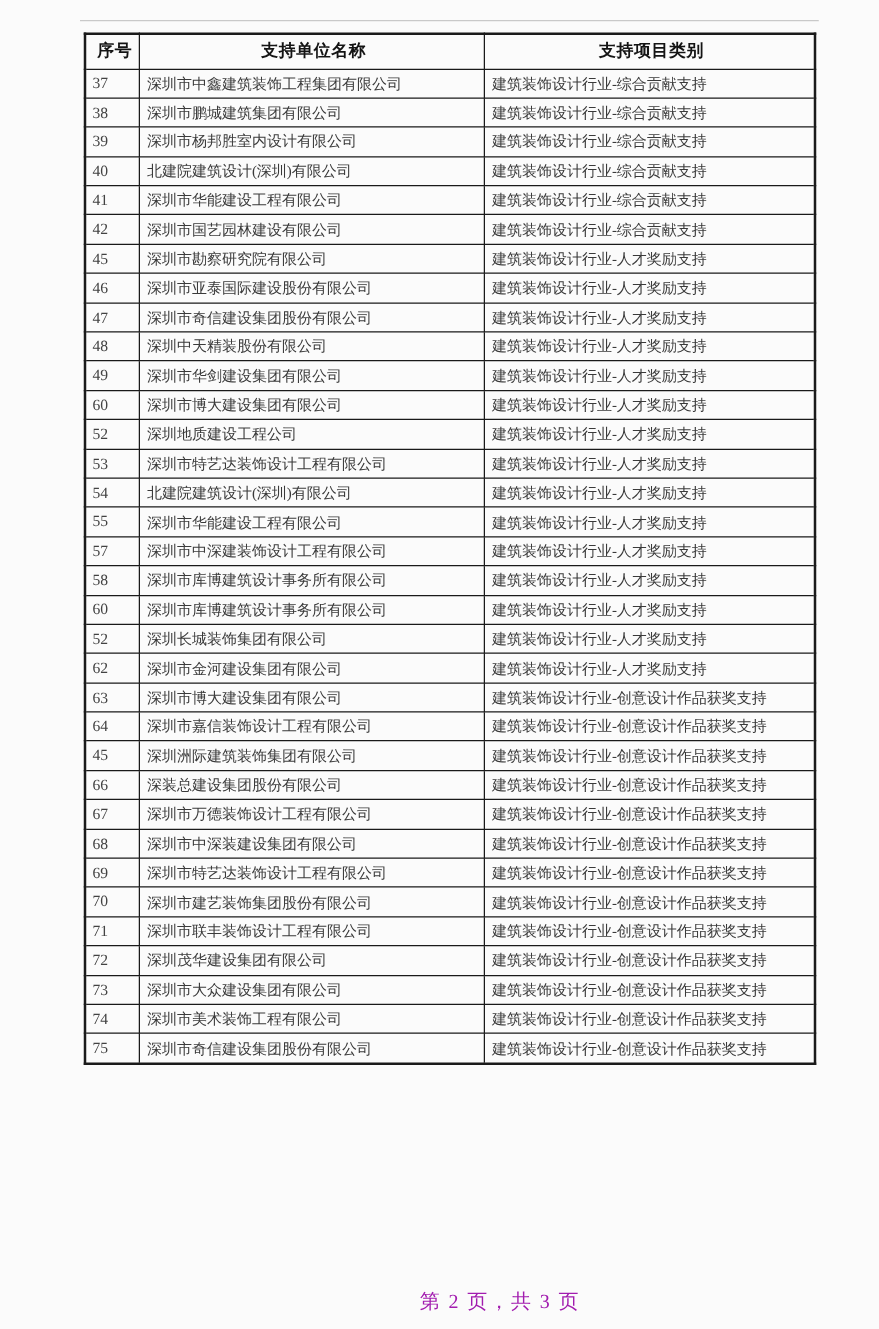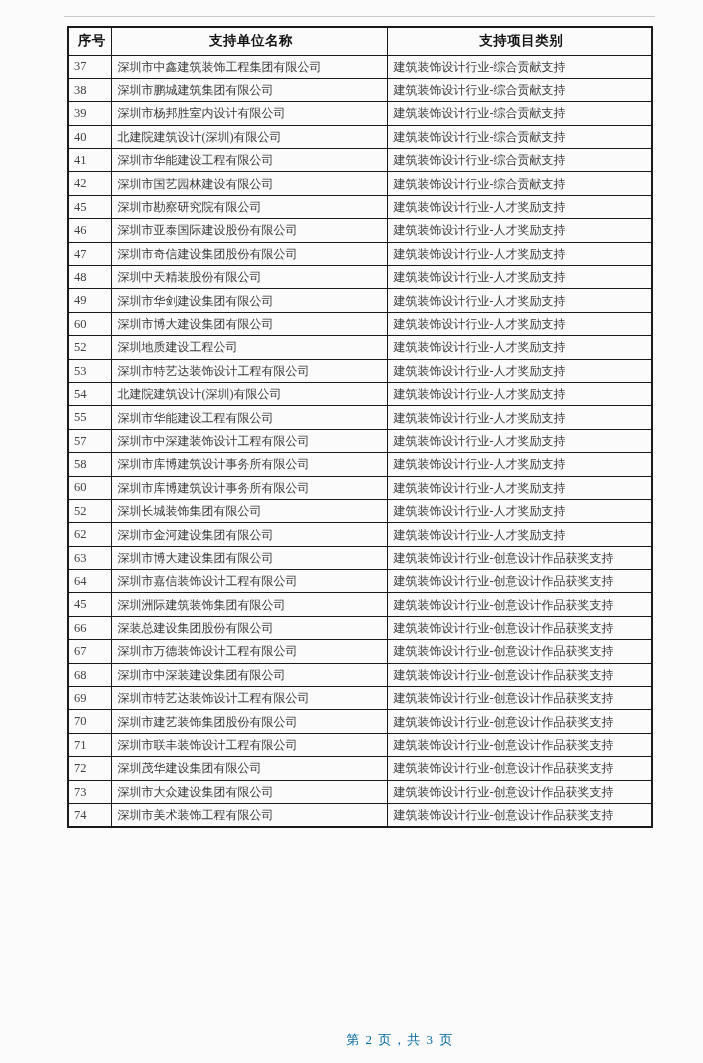--- a/index.html
+++ b/index.html
@@ -58,22 +58,22 @@
   .support-table td.idx {
     font-size: 12.5px;
     color: #424242;
     padding-left: 5px;
   }
   .footer {
     position: absolute;
     top: 1031px;
     left: 400px;
     transform: translateX(-50%);
-    font-size: 13px;
-    color: #0369a1;
+    font-size: 16px;
+    color: #a21caf;
     letter-spacing: 1.5px;
     white-space: nowrap;
   }
 </style>
 </head>
 <body>
 
 <div class="page">
 
   <div class="top-rule"></div>
@@ -250,18 +250,23 @@
         <tr>
     <td class="idx">73</td>
     <td>深圳市大众建设集团有限公司</td>
     <td>建筑装饰设计行业-创意设计作品获奖支持</td>
   </tr>
         <tr>
     <td class="idx">74</td>
     <td>深圳市美术装饰工程有限公司</td>
     <td>建筑装饰设计行业-创意设计作品获奖支持</td>
   </tr>
+        <tr>
+    <td class="idx">75</td>
+    <td>深圳市奇信建设集团股份有限公司</td>
+    <td>建筑装饰设计行业-创意设计作品获奖支持</td>
+  </tr>
       </tbody>
   </table>
 
   <div class="footer">第 2 页，共 3 页</div>
 
 </div>
 
 </body></html>

